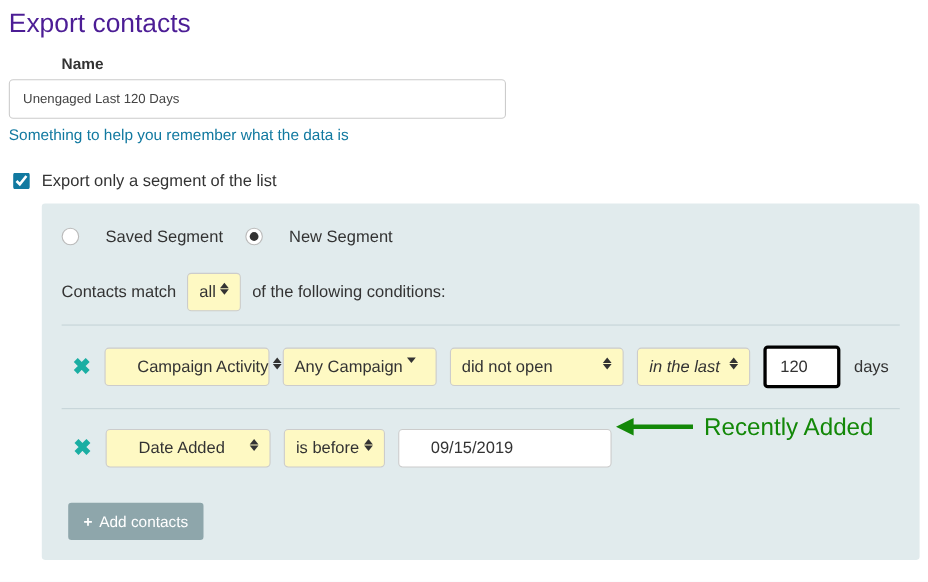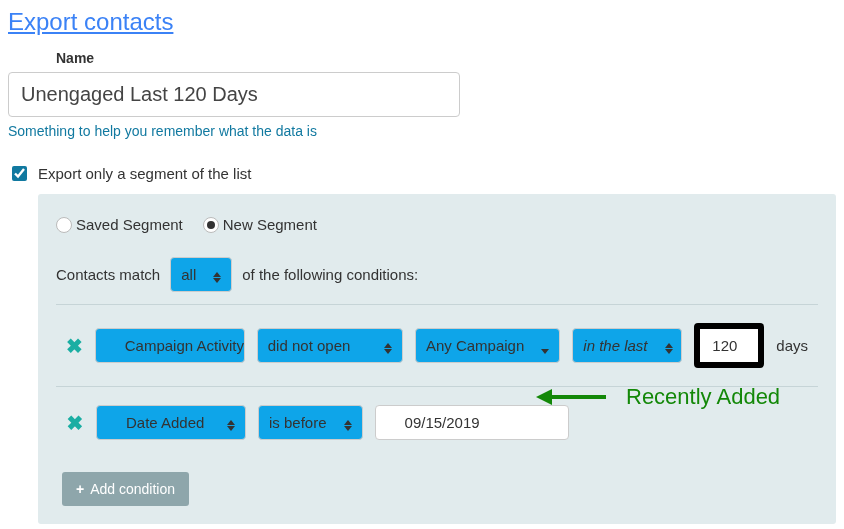--- a/index.html
+++ b/index.html
@@ -7,38 +7,37 @@
     font-family: "Helvetica Neue", Helvetica, Arial, sans-serif;
     color: #3a3f44;
     margin: 0;
     padding: 8px;
     font-size: 14px;
     background: #fff;
   }
   h1 {
     font-size: 24px;
     font-weight: 400;
-    color: #3b82f6;
+    color: #4c1d95;
     margin: 0 0 14px 0;
-    text-decoration: underline;
   }
   .field-label {
     font-weight: 700;
     font-size: 14px;
     color: #333;
     margin-bottom: 6px;
     display: block;
     padding-left: 48px;
   }
   .text-input {
     width: 452px;
     padding: 10px 12px;
     border: 1px solid #ccc;
     border-radius: 4px;
-    font-size: 20px;
+    font-size: 12px;
     color: #444;
     outline: none;
   }
   .help-link {
     color: #1179a0;
     font-size: 14px;
     margin-top: 6px;
     display: block;
     cursor: pointer;
   }
@@ -65,22 +64,22 @@
     position: relative;
   }
   .radio-row {
     display: flex;
     align-items: center;
     gap: 20px;
     margin-bottom: 24px;
   }
   .radio-item {
     display: flex;
-    align-items: center;
-    gap: 4px;
+    align-items: flex-start;
+    gap: 24px;
     font-size: 15px;
     color: #333;
   }
   .radio-circle {
     width: 16px;
     height: 16px;
     border-radius: 50%;
     border: 1px solid #bbb;
     background: #fff;
     display: inline-flex;
@@ -97,29 +96,29 @@
   }
   .match-row {
     display: flex;
     align-items: center;
     gap: 10px;
     font-size: 15px;
     color: #333;
     margin-bottom: 12px;
   }
   .select-like {
-    background: #0ea5e9;
+    background: #fef9c3;
     border: 1px solid #ccc;
     border-radius: 4px;
     padding: 8px 10px;
     font-size: 15px;
     color: #333;
     display: inline-flex;
-    align-items: flex-end;
-    gap: 17px;
+    align-items: flex-start;
+    gap: 4px;
     cursor: pointer;
     white-space: nowrap;
   }
   .stepper-icon {
     display: inline-flex;
     flex-direction: column;
     line-height: 0;
     gap: 1px;
   }
   .stepper-icon .arrow {
@@ -151,21 +150,21 @@
     color: #1aaea3;
     font-size: 20px;
     font-weight: 700;
     cursor: pointer;
     width: 18px;
     text-align: center;
     line-height: 1;
   }
   .small-input {
     background: #fff;
-    border: 6px solid #000000;
+    border: 3px solid #000000;
     border-radius: 4px;
     padding: 8px 12px;
     font-size: 15px;
     color: #333;
     width: 70px;
   }
   .date-input {
     background: #fff;
     border: 1px solid #ccc;
     border-radius: 4px;
@@ -197,24 +196,24 @@
   }
   .w-150 { width: 150px; justify-content: space-between; padding-left: 29px; }
   .w-170 { width: 170px; justify-content: space-between; }
   .w-150b { width: 150px; }
   .w-110 { width: 110px; justify-content: space-between; font-style: italic; }
   .w-77 { justify-content: space-between; }
   
   .annotation {
     position: absolute;
     top: 190px;
-    left: 498px;
-    display: flex;
-    align-items: center;
-    gap: 20px;
+    left: 522px;
+    display: flex;
+    align-items: center;
+    gap: 10px;
     pointer-events: none;
   }
   .arrow-svg { display:block; }
   .annotation-text {
     color: #138808;
     font-size: 22px;
     font-weight: 500;
   }
 </style>
 </head>
@@ -262,30 +261,30 @@
 
     <div class="condition-row">
       <span class="remove-x">✖</span>
       <div class="select-like w-150">
         <span>Campaign Activity</span>
         <span class="stepper-icon">
             <span class="arrow up"></span>
             <span class="arrow down"></span>
           </span>
       </div>
-      <div class="select-like w-170">
-        <span>did not open</span>
-        <span class="stepper-icon">
-            <span class="arrow up"></span>
-            <span class="arrow down"></span>
-          </span>
-      </div>
       <div class="select-like w-150b">
         <span>Any Campaign</span>
         <span class="caret-down"></span>
+      </div>
+      <div class="select-like w-170">
+        <span>did not open</span>
+        <span class="stepper-icon">
+            <span class="arrow up"></span>
+            <span class="arrow down"></span>
+          </span>
       </div>
       <div class="select-like w-110">
         <span>in the last</span>
         <span class="stepper-icon">
             <span class="arrow up"></span>
             <span class="arrow down"></span>
           </span>
       </div>
       <input class="small-input" value="120" style="">
       <span class="days-label">days</span>
@@ -307,21 +306,21 @@
             <span class="arrow down"></span>
           </span>
       </div>
       <input class="date-input" value="09/15/2019" style="">
     </div>
 
   </div>
 
   <button class="add-btn">
     <span class="plus">+</span>
-    <span>Add condition</span>
+    <span>Add contacts</span>
   </button>
 
   <div class="annotation">
     <svg class="arrow-svg" width="70" height="20">
       <line x1="70" y1="10" x2="12" y2="10" stroke="#138808" stroke-width="4"></line>
       <polygon points="0,10 16,2 16,18" fill="#138808"></polygon>
     </svg>
     <span class="annotation-text">Recently Added</span>
   </div>
 

